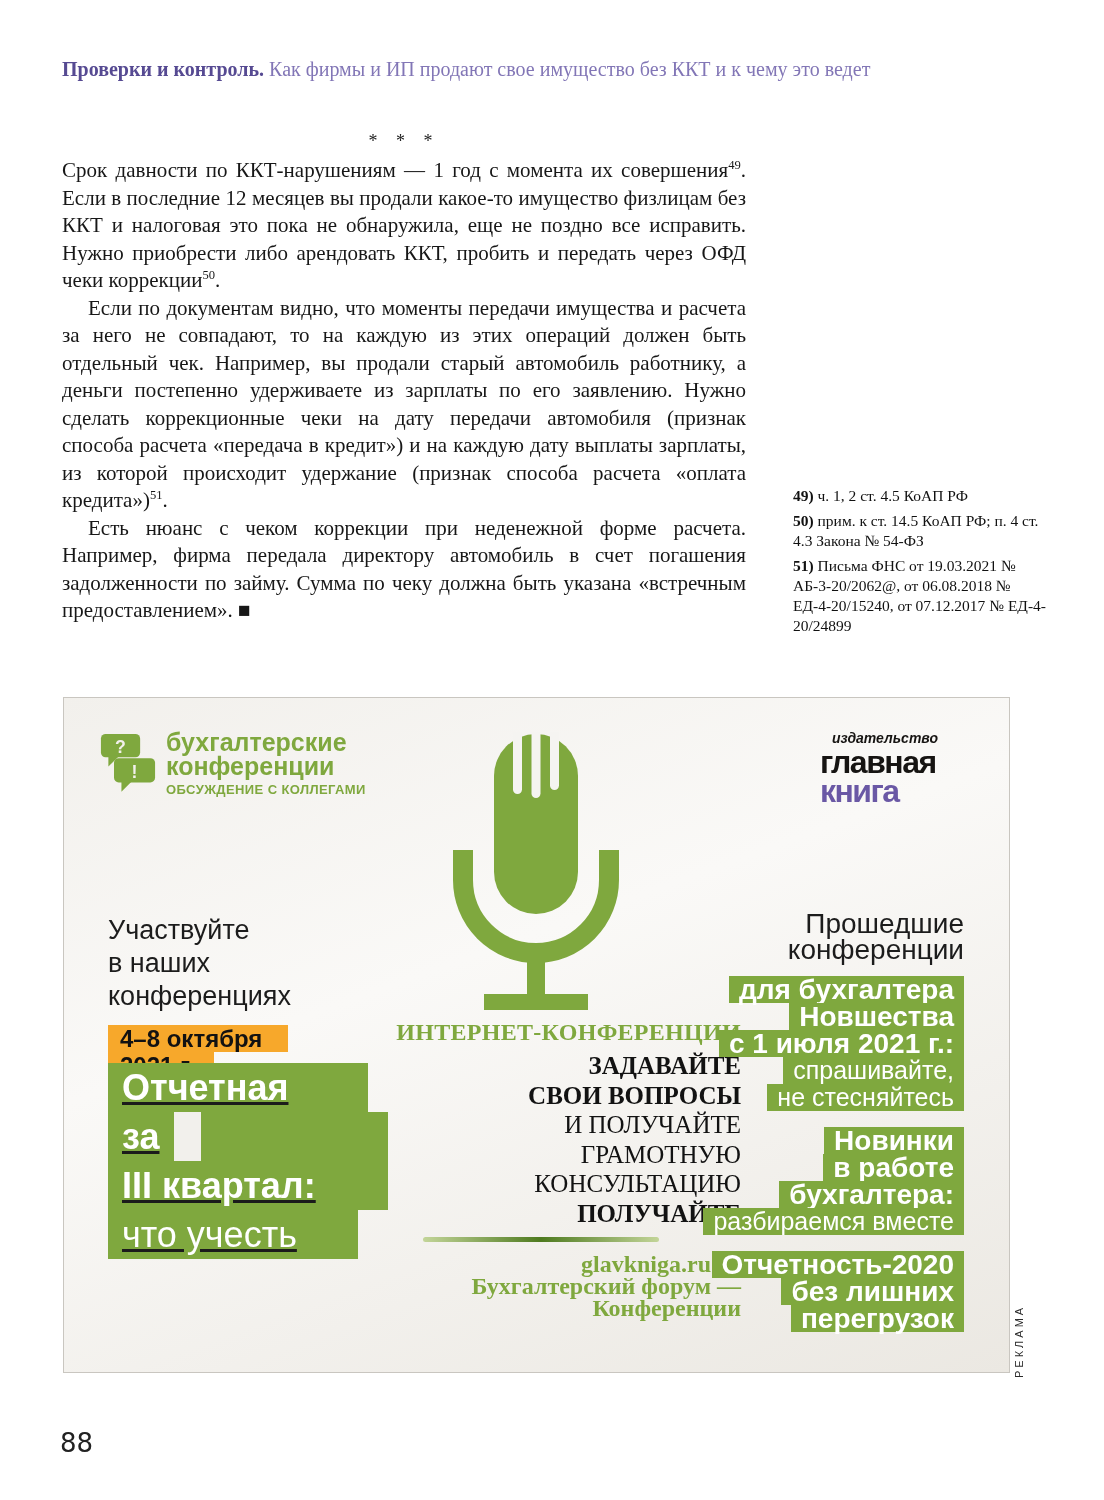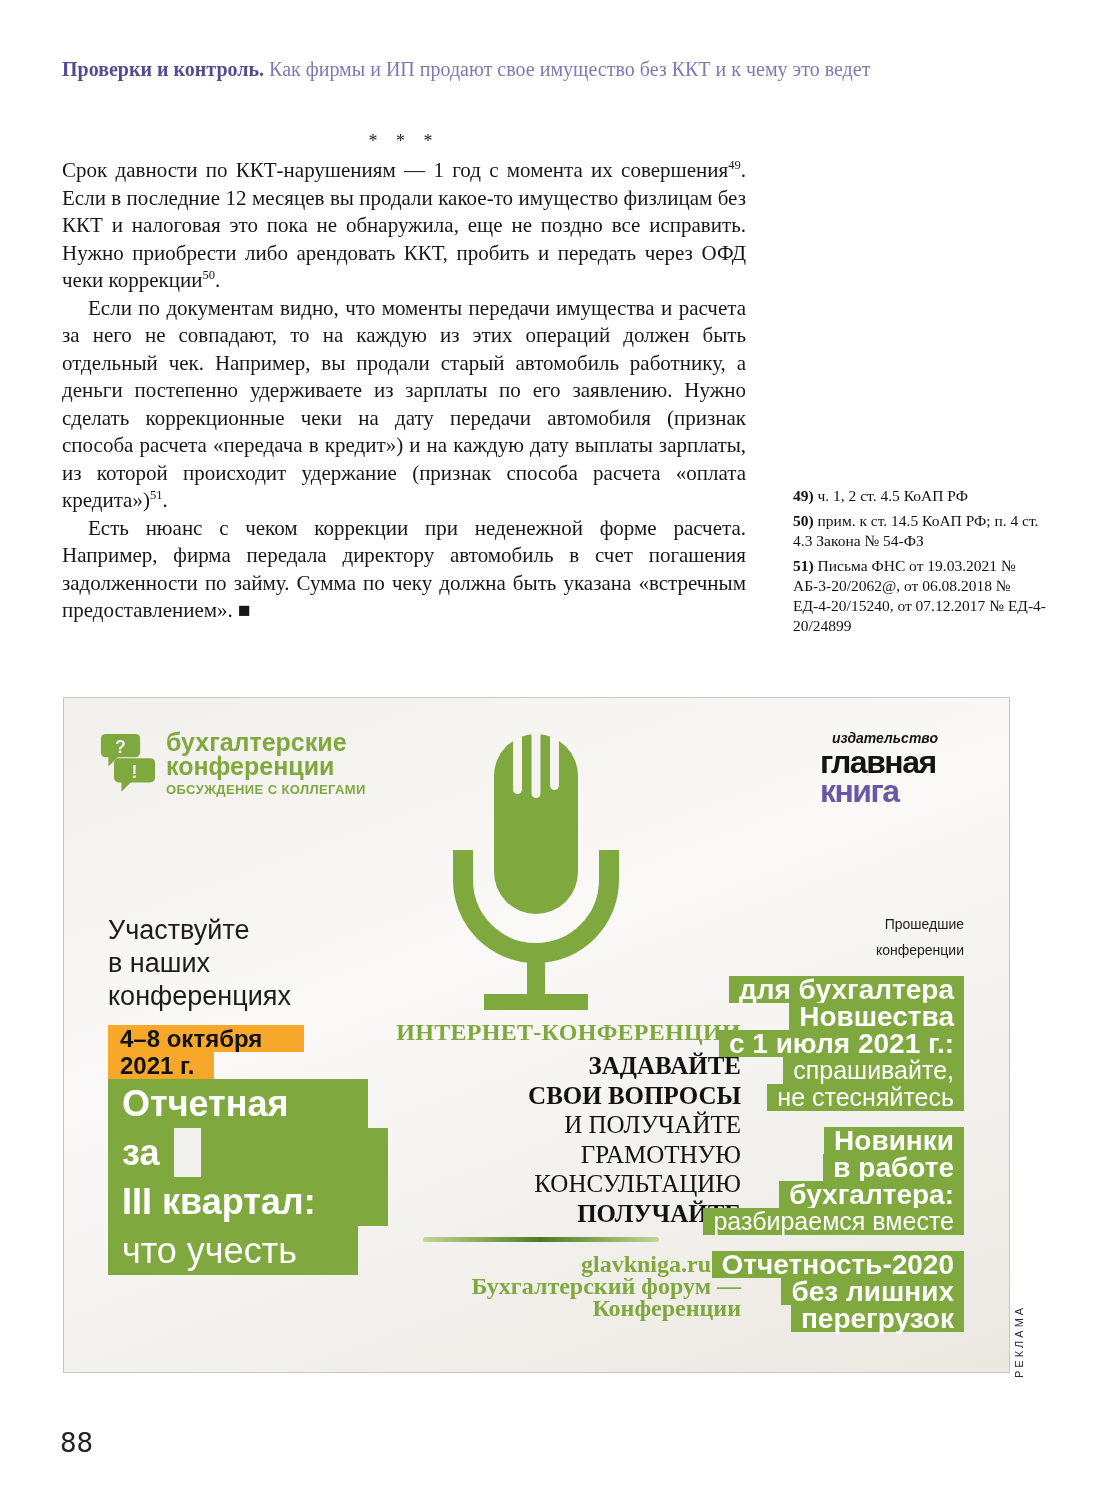--- a/index.html
+++ b/index.html
@@ -58,25 +58,25 @@
   
   .mic{position:absolute;left:377px;top:34px;}
 
   
   .invite{position:absolute;left:44px;top:216px;font-size:27px;line-height:33px;color:#1c1c1c;}
 
   
   .dates{position:absolute;left:44px;top:327px;}
   .date-row{background:var(--orange);color:#121212;font-weight:bold;
             font-size:24px;line-height:27px;height:27px;padding-left:12px;}
-  .date-row.d1{width:196px;}
+  .date-row.d1{width:180px;}
   .date-row.d2{width:106px;}
 
   
-  .campaign{position:absolute;left:44px;top:381px;}
+  .campaign{position:absolute;left:44px;top:365px;text-decoration:underline;}
   .camp-row{position:relative;background:var(--green);color:#fff;font-weight:bold;
             font-size:36px;line-height:49px;height:49px;padding-left:14px;}
   .camp-row.r1{width:260px;}
   .camp-row.r2{width:280px;}
   .camp-row.r3{width:280px;}
   .camp-row.r4{width:280px;}
   .camp-row.r5{width:250px;font-weight:normal;}
   .camp-row .notch{position:absolute;left:66px;top:0;width:27px;height:49px;background:#f2f0ec;}
 
   
@@ -85,21 +85,21 @@
                   letter-spacing:.3px;margin-bottom:6px;}
   .center-line{font-size:25px;line-height:29.5px;color:#121212;}
   .center-line.b{font-weight:bold;}
   .center-divider{width:236px;height:5px;margin:9px auto 11px;
                   border-radius:3px;
                   background:linear-gradient(90deg,var(--green_light),var(--green_dark) 50%,var(--green_light));}
   .center-footer-line{color:var(--green);font-weight:bold;font-size:24px;line-height:22px;}
 
   
   .past-col{position:absolute;right:45px;top:213px;width:310px;text-align:right;}
-  .past-heading{font-size:14px;line-height:26px;color:#1c1c1c;}
+  .past-heading{font-size:28px;line-height:26px;color:#1c1c1c;}
   .past-blocks{margin-top:13px;}
   .past-block{margin-bottom:16px;}
   .past-row{line-height:27px;height:27px;}
   .past-chip{display:inline-block;background:var(--green);color:#fff;
              font-size:25px;line-height:27px;padding:0 10px;}
   .past-chip.b{font-weight:bold;font-size:28px;}
 
   
   .reklama{position:absolute;left:1013px;top:1300px;height:78px;
            writing-mode:vertical-rl;transform:rotate(180deg);

